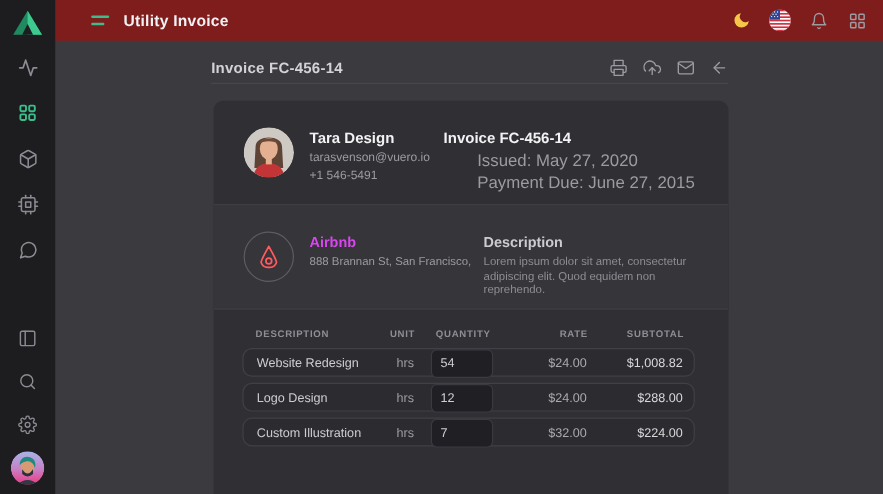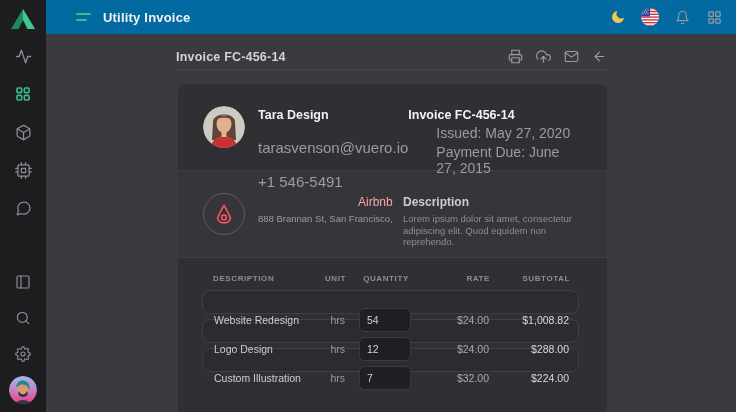--- a/index.html
+++ b/index.html
@@ -17,21 +17,21 @@
   .logo-link { margin-top:7px; height:24px; display:flex; align-items:center; justify-content:center; cursor:pointer; }
   .side-icon { width:46px; height:38px; display:flex; align-items:center; justify-content:center;
     color:#8b8b92; cursor:pointer; }
   .side-icon.active { color:#3bbd8c; }
   .side-bottom { margin-top:auto; display:flex; flex-direction:column; align-items:center; padding-bottom:8px; }
   .side-bottom .side-icon { height:36px; }
   .side-avatar { width:28px; height:28px; border-radius:50%; overflow:hidden; margin-top:4px; cursor:pointer; }
 
   
   .navbar { position:absolute; left:46px; top:0; width:690px; height:34px;
-    background:#0369a1; display:flex; align-items:center; z-index:2; }
+    background:#7f1d1d; display:flex; align-items:center; z-index:2; }
   .hamburger { margin-left:30px; width:15px; cursor:pointer; }
   .hamburger i { display:block; height:2px; border-radius:2px; background:#3bbd8c; }
   .hamburger i + i { margin-top:4px; width:11px; }
   .nav-title { margin-left:12px; font-size:13px; font-weight:700; color:#f2f2f4; letter-spacing:.2px; }
   .nav-right { margin-left:auto; display:flex; align-items:center; gap:14px; padding-right:13px; color:#9b9ba2; }
   .nav-ico { width:18px; height:18px; display:flex; align-items:center; justify-content:center; cursor:pointer; }
 
   
   .main { position:absolute; left:46px; top:34px; width:690px; height:378px; background:#3a3a3f; }
   .page-head { position:absolute; left:130px; top:11px; width:431px; height:25px;
@@ -42,41 +42,41 @@
 
   
   .card { position:absolute; left:132px; top:50px; width:429px; height:328px;
     background:#2f2f34; border-radius:8px 8px 0 0; overflow:hidden; }
   .sec { display:flex; padding:22px 28px 0 25px; }
   .sec-person { height:86px; }
   .sec-company { height:88px; background:#35353a; border-top:1px solid #3e3e44; border-bottom:1px solid #3e3e44; }
   .avatar-big { width:42px; height:42px; border-radius:50%; overflow:hidden; flex:none; }
   .person-info { margin-left:13px; padding-top:2px; }
   .p-name { font-size:12.5px; font-weight:700; color:#f2f2f4; }
-  .p-sub { font-size:15px; color:#9b9ba1; margin-top:17px; }
+  .p-sub { font-size:10px; color:#9b9ba1; margin-top:4px; }
   .invoice-meta { margin-left:auto; padding-top:2px; text-align:left; }
   .m-title { font-size:12.5px; font-weight:700; color:#f2f2f4; }
   .m-line { font-size:14px; color:#9b9ba1; margin-top:3px;padding-left:28px; }
   .brand-circle { width:42px; height:42px; border-radius:50%; border:1px solid #5c5c63;
     display:flex; align-items:center; justify-content:center; color:#ff5a5f; flex:none; }
   .company-info { margin-left:13px; padding-top:2px; }
-  .c-name { font-size:12px; font-weight:400; color:#fca5a5;text-align:right; }
+  .c-name { font-size:12px; font-weight:700; color:#d946ef; }
   .c-line { font-size:9.5px; color:#9b9ba1; margin-top:4px; }
   .desc-block { margin-left:auto; width:176px; padding-top:2px; }
   .d-title { font-size:12px; font-weight:700; color:#cbcbd0; }
   .d-body { font-size:9.5px; color:#8d8d93; line-height:11.5px; margin-top:4px; }
 
   
   .sec-table { padding:16px 28px 0 24px; }
   .tgrid { display:grid; grid-template-columns:1fr 30px 52px 64px 66px; column-gap:14px; align-items:center; }
   .thead { padding:0 9px 7px 11px; font-size:8px; font-weight:700; letter-spacing:.6px; color:#8e8e95; }
   .th-unit,.th-rate,.th-sub { text-align:right; }
   .th-qty { text-align:center; }
   .trow { height:24px; margin-bottom:5px; background:#2b2b30; border:1px solid #404046;
-    border-radius:8px; padding:17px 9px 0 11px; }
+    border-radius:8px; padding:0 9px 0 11px; }
   .td-desc { font-size:10.5px; color:#cdcdd1; white-space:nowrap; overflow:hidden; }
   .td-unit { font-size:10.5px; color:#9b9ba1; text-align:right; }
   .qty-input { width:52px; height:24px; background:#1f1f24; border:1px solid #3a3a41;
     border-radius:5px; color:#cfcfd3; font-size:10.5px; font-family:Liberation Sans, sans-serif;
     padding:0 0 0 7px; outline:none; }
   .td-rate { font-size:10.5px; color:#a9a9af; text-align:right; }
   .td-sub { font-size:10.5px; color:#d8d8dc; text-align:right; }
 </style>
 </head>
 <body>

